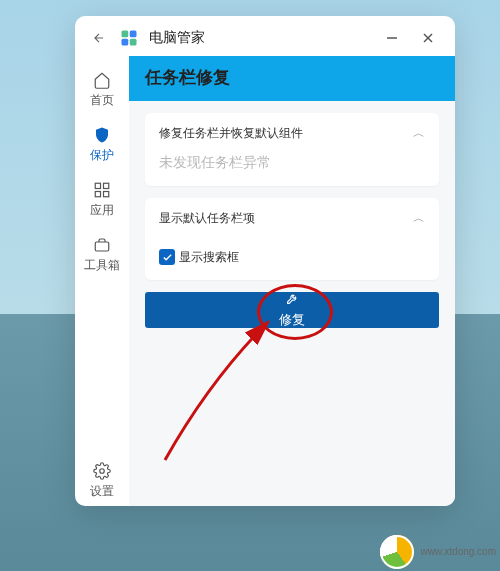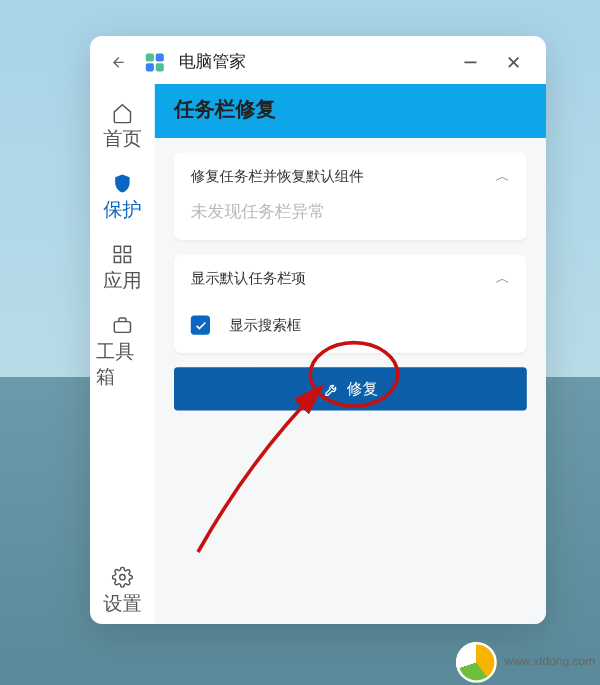--- a/index.html
+++ b/index.html
@@ -5,21 +5,21 @@
   * { box-sizing: border-box; margin: 0; padding: 0; }
   body {
     width: 500px; height: 571px;
     font-family: "Microsoft YaHei", "Segoe UI", sans-serif;
     background: linear-gradient(to bottom, #a8d4e8 0%, #b8dce8 55%, #6b9aaa 55%, #5a8a9a 100%);
     position: relative;
     overflow: hidden;
   }
   .window {
     position: absolute;
-    left: 75px; top: 30px;
+    left: 75px; top: 16px;
     width: 380px; height: 490px;
     background: #ffffff;
     border-radius: 10px;
     box-shadow: 0 8px 32px rgba(0,0,0,0.15);
     display: flex;
     flex-direction: column;
     overflow: hidden;
   }
   .titlebar {
     display: flex;
@@ -63,21 +63,21 @@
   }
   .sidebar-spacer { flex: 1; }
   .side-item {
     width: 44px;
     display: flex;
     flex-direction: column;
     align-items: center;
     gap: 2px;
     padding: 6px 0;
     color: #555;
-    font-size: 16px;
+    font-size: 12px;
     cursor: pointer;
     border-radius: 6px;
   }
   .side-item.active { color: #0a66c2; }
   .side-item .ic { width: 20px; height: 20px; display:flex; align-items:center; justify-content:center; }
   .content {
     flex: 1;
     background: #f6f7f9;
     padding: 14px 16px;
     display: flex;
@@ -112,21 +112,21 @@
     font-size: 14px;
     color: #b8b8b8;
   }
   .chev {
     color: #888;
     font-size: 12px;
   }
   .check-row {
     display: flex;
     align-items: flex-start;
-    gap: 16px;
+    gap: 4px;
     padding: 10px 14px 14px 14px;
     font-size: 12px;
     color: #333;
   }
   .checkbox {
     width: 16px; height: 16px;
     background: #0a66c2;
     border-radius: 3px;
     display: flex; align-items: center; justify-content: center;
     color: #fff;
@@ -136,20 +136,21 @@
     color: #fff;
     border: none;
     border-radius: 3px;
     height: 36px;
     display: flex;
     align-items: center;
     justify-content: center;
     gap: 6px;
     font-size: 13px;
     cursor: pointer;
+    flex-direction: column;
   }
   .primary-btn .ic { width: 14px; height: 14px; display:flex; align-items:center; justify-content:center; }
 
   
   .anno-ellipse {
     position: absolute;
     border: 3px solid #c81010;
     border-radius: 50%;
     pointer-events: none;
   }

